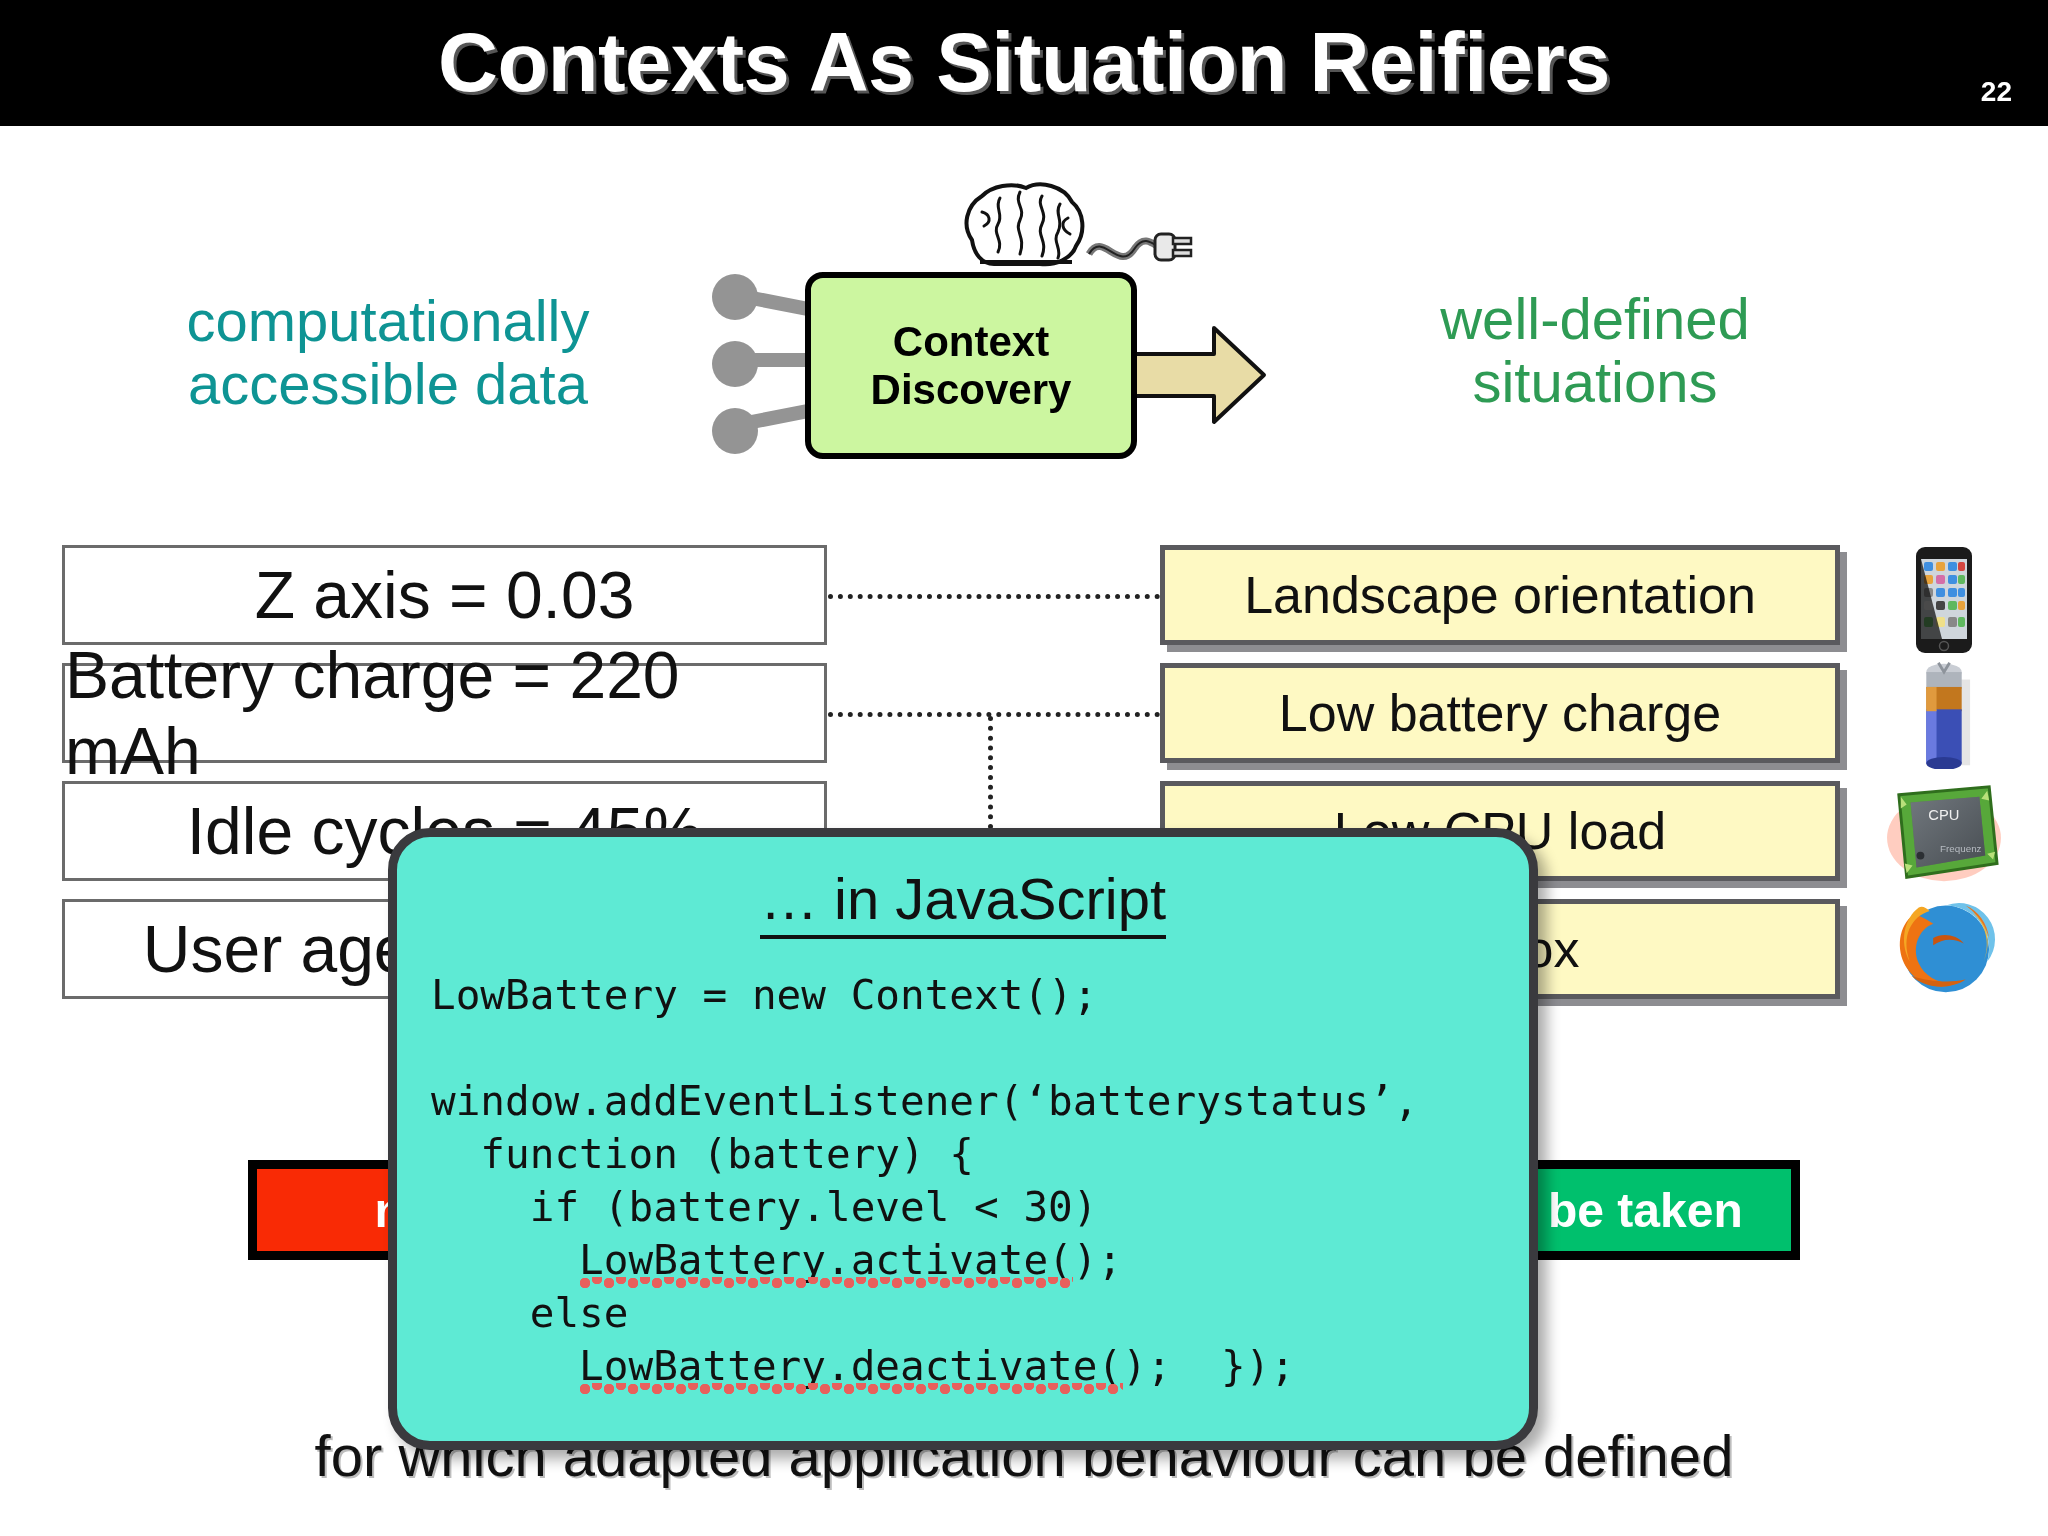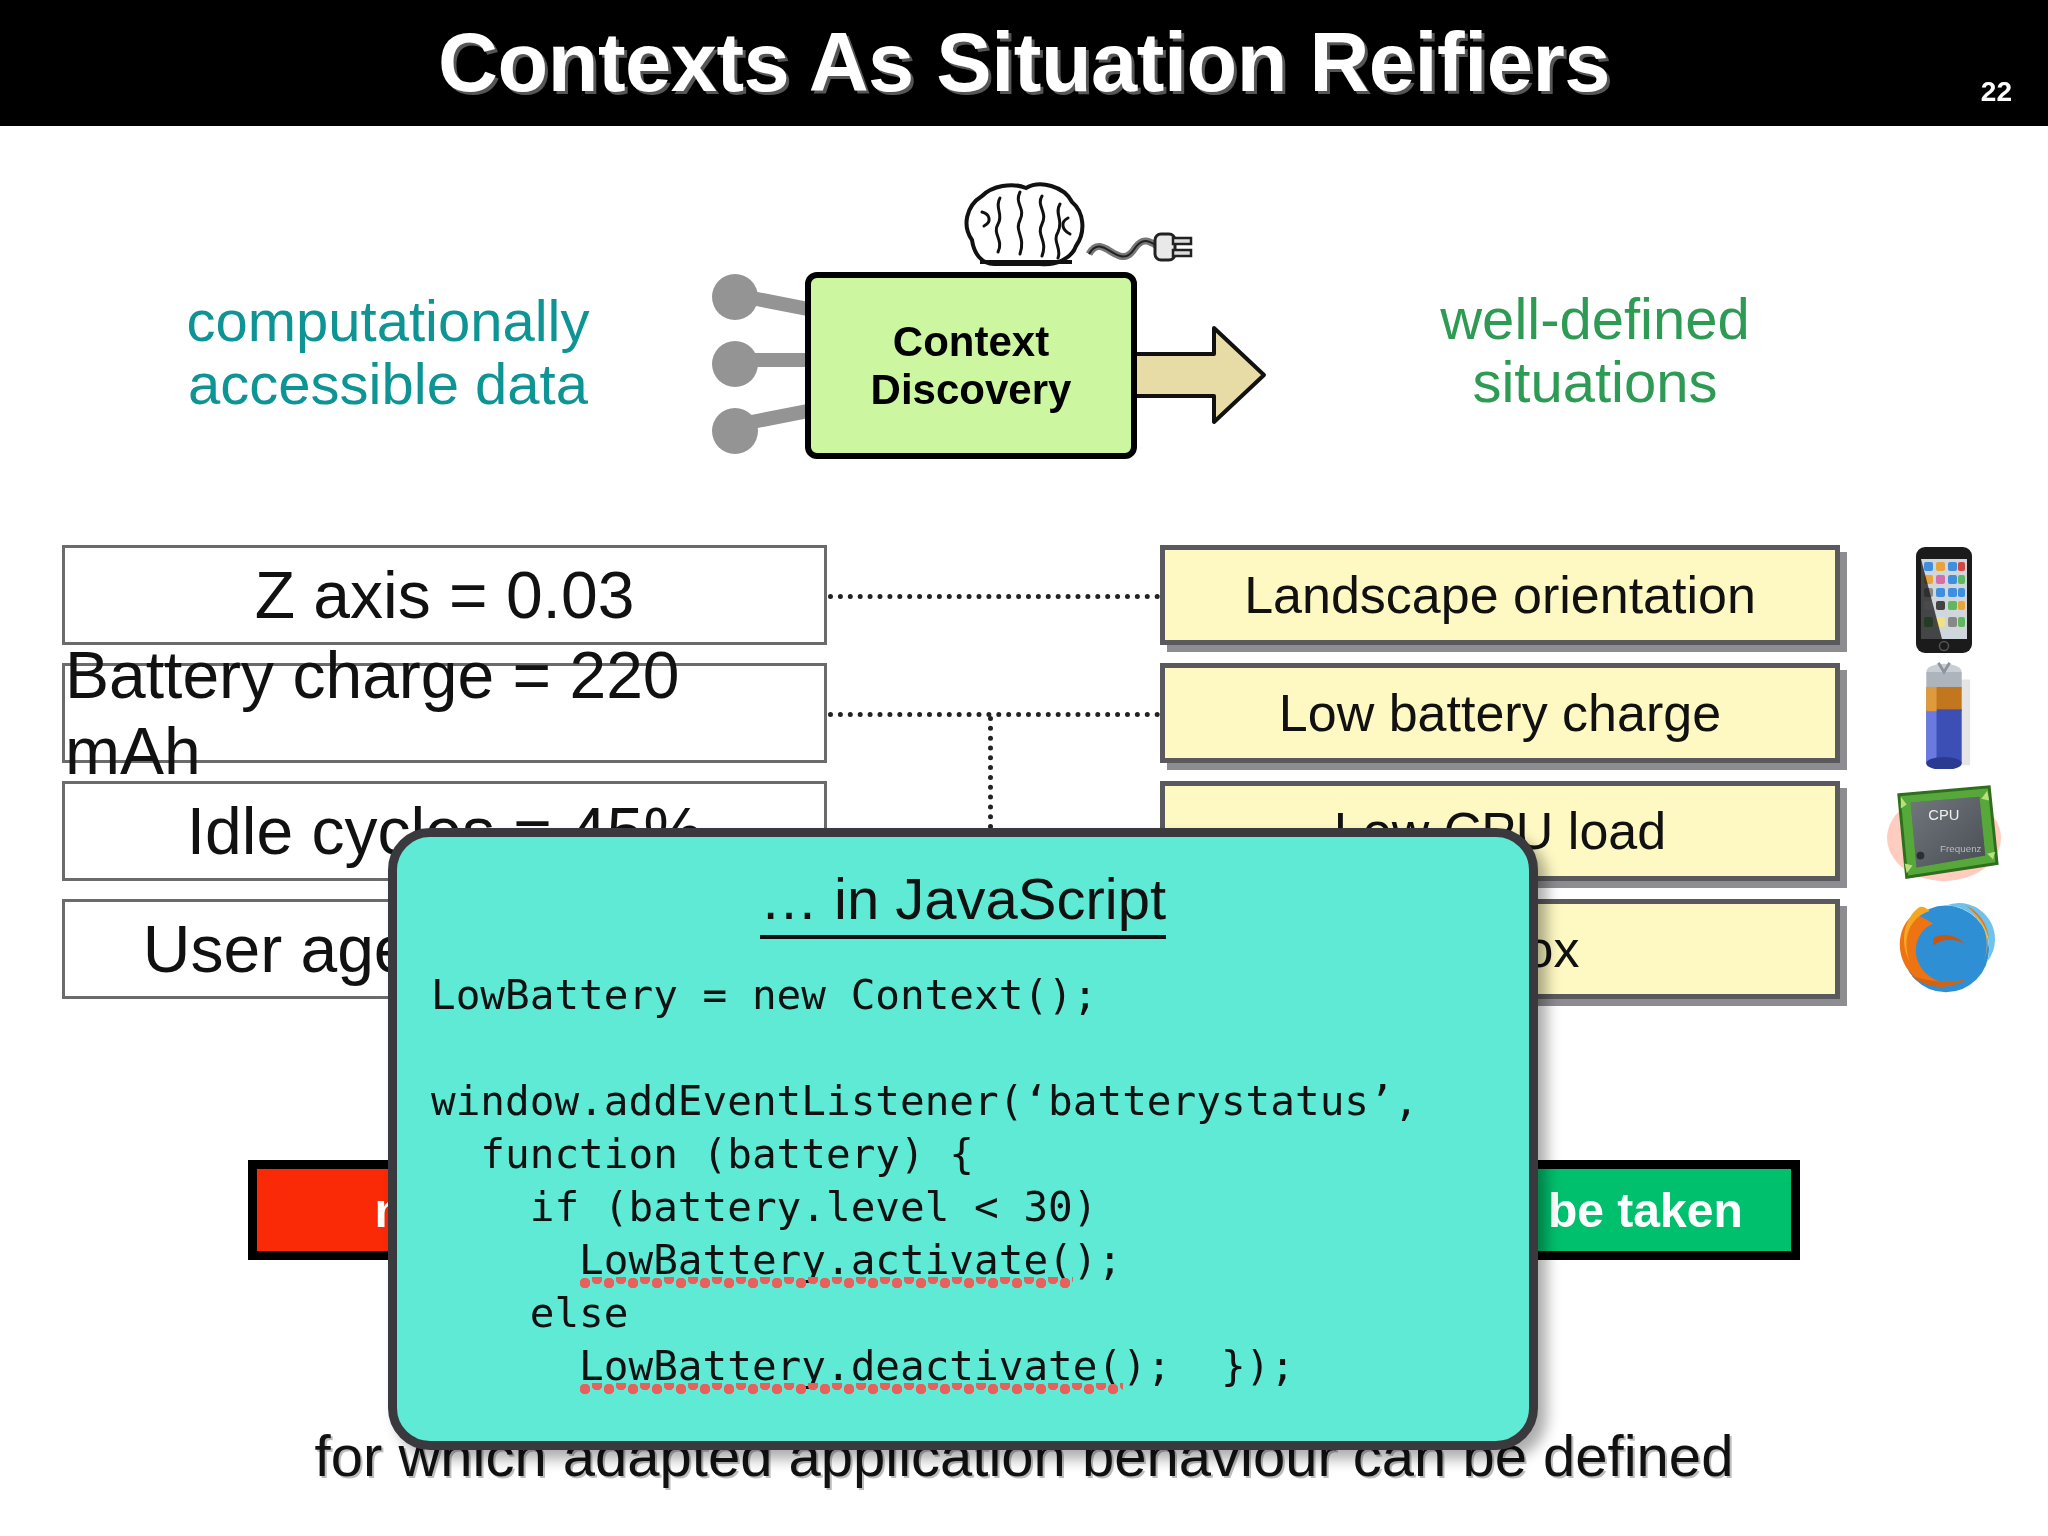--- a/index.html
+++ b/index.html
@@ -13,21 +13,21 @@
        color:#fff;font-weight:bold;font-size:83px;letter-spacing:-0.5px;
        text-shadow:3px 3px 0 #555;}
   #page-number{position:absolute;right:36px;top:38px;color:#fff;font-size:28px;font-weight:bold;margin-top:38px;}
 
   
   .flow-label{position:absolute;text-align:center;line-height:1.08;font-size:58px;}
   #label-left{left:78px;top:290px;width:620px;color:#0e9494;}
   #label-right{left:1290px;top:288px;width:610px;color:#2e9b54;}
 
   #ctx-box{position:absolute;left:805px;top:272px;width:320px;height:175px;
-      background:#ccf6a0;border:6px solid #000;border-radius:12px;
+      background:#ccf6a0;border:6px solid #000;border-radius:18px;
       display:flex;flex-direction:column;align-items:center;justify-content:center;
       font-weight:bold;font-size:42px;line-height:1.12;color:#000;z-index:4;}
 
   .pin{position:absolute;z-index:3;}
   .pin .stem{position:absolute;height:14px;background:#949494;border-radius:7px;transform-origin:left center;}
   .pin .head{position:absolute;width:46px;height:46px;border-radius:50%;background:#949494;left:0;top:-16px;}
 
   #brain{position:absolute;left:960px;top:178px;width:130px;height:100px;z-index:5;}
   #plug{position:absolute;left:1085px;top:218px;width:110px;height:60px;z-index:5;}
 

